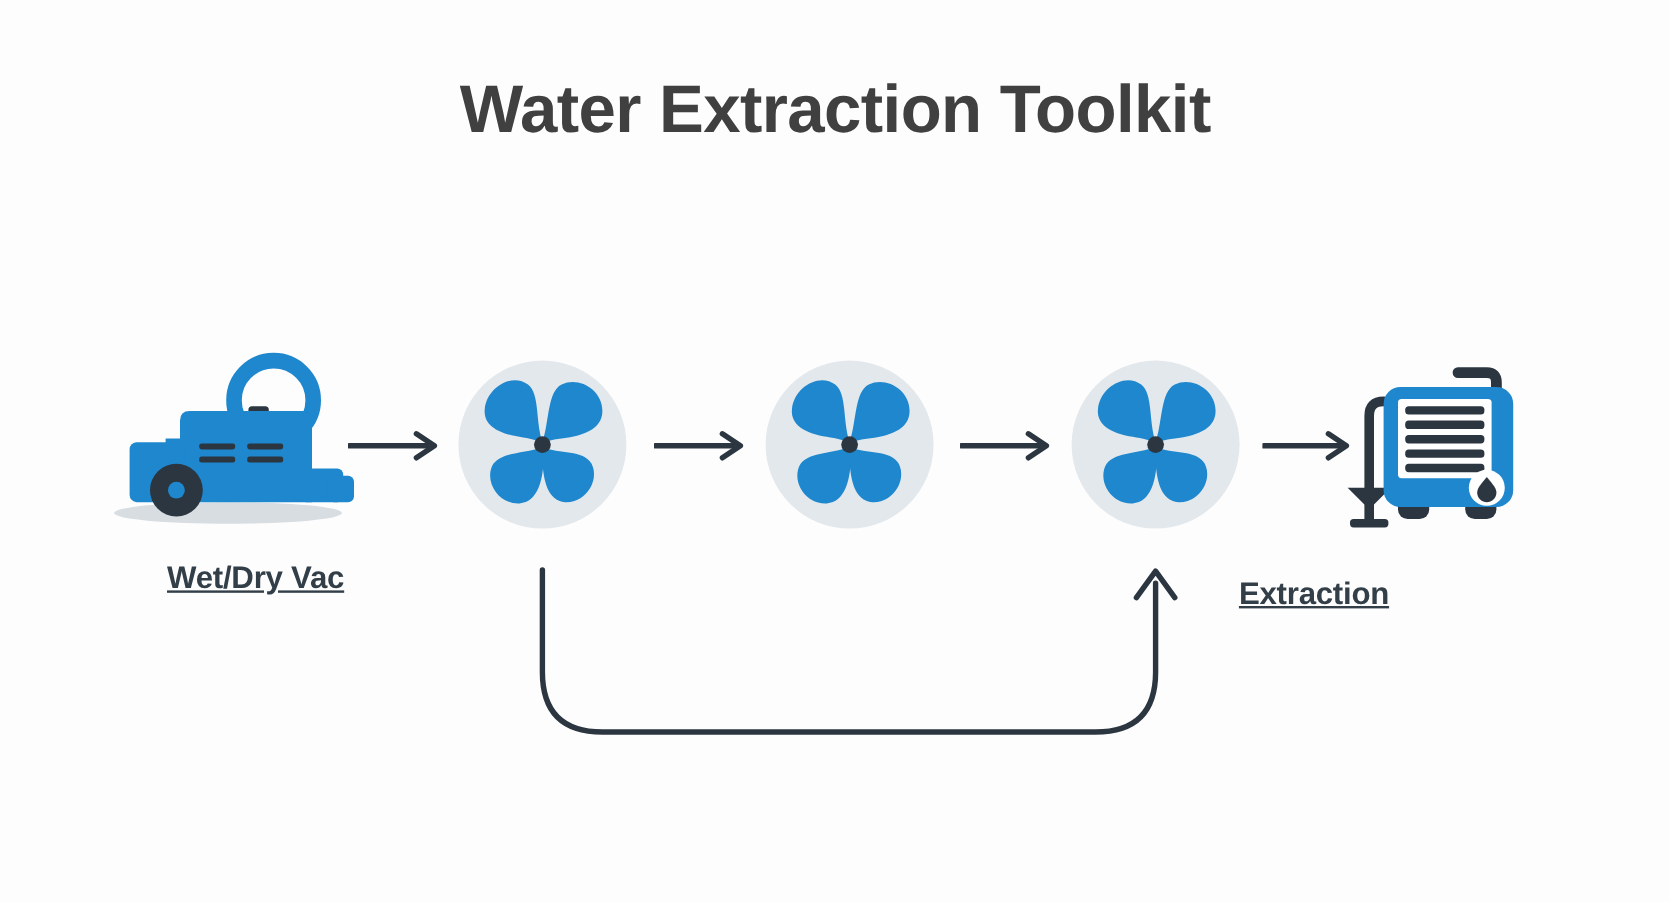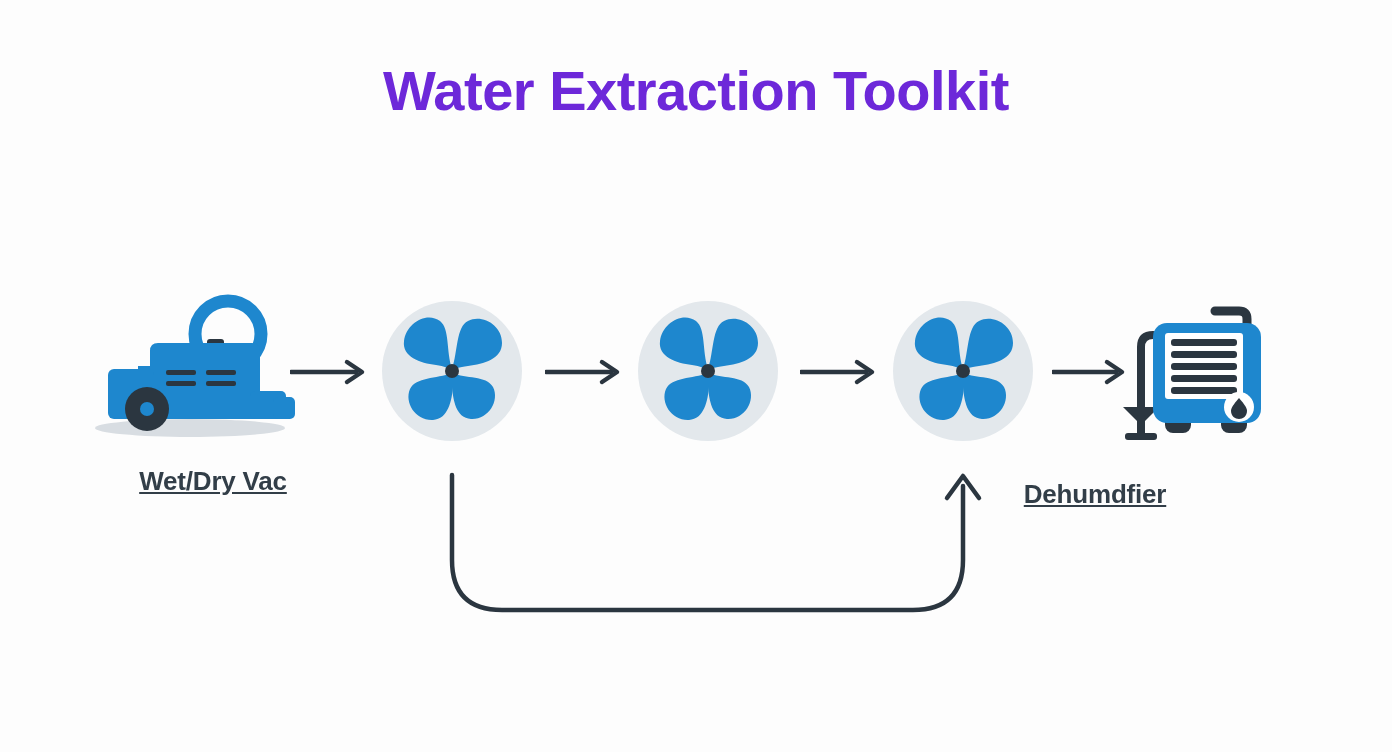--- a/index.html
+++ b/index.html
@@ -21,21 +21,21 @@
   }
   #page-title {
     position: absolute;
     left: 0;
     top: 60px;
     width: 1392px;
     text-align: center;
     font-size: 56px;
     font-weight: 700;
     letter-spacing: -0.5px;
-    color: #6d28d9;
+    color: #404040;
     line-height: 1.1;
   }
   .node {
     position: absolute;
     transform: translate(-50%, -50%);
   }
   .node-label {
     position: absolute;
     transform: translate(-50%, 0);
     font-size: 26px;
@@ -157,21 +157,21 @@
       <rect x="58" y="44" width="66" height="7" rx="3" fill="#2b3640"></rect>
       <rect x="58" y="56" width="66" height="7" rx="3" fill="#2b3640"></rect>
       <rect x="58" y="68" width="66" height="7" rx="3" fill="#2b3640"></rect>
       <rect x="58" y="80" width="66" height="7" rx="3" fill="#2b3640"></rect>
       <rect x="58" y="92" width="66" height="7" rx="3" fill="#2b3640"></rect>
 
       <circle cx="126" cy="112" r="15" fill="#ffffff"></circle>
       <path d="M 126 103 C 132 110 134 113 134 116 C 134 121 130 124 126 124 C 122 124 118 121 118 116 C 118 113 120 110 126 103 Z" fill="#2b3640"></path>
     </svg>
   </div>
-  <div class="node-label" style="left:1095px; top:479px;">Dehumdfier</div>
+  <div class="node-label" style="left:1095px; top:479px;">Extraction</div>
 
   <div class="arrow" style="left:290px; top:374px;">
     <svg width="80" height="28" viewBox="0 0 80 28">
       <line x1="1" y1="14" x2="66" y2="14" stroke="#2b3640" stroke-width="4.5" stroke-linecap="round"></line>
       <path d="M 57 4 L 72 14 L 57 24" fill="none" stroke="#2b3640" stroke-width="4.5" stroke-linecap="round" stroke-linejoin="round"></path>
     </svg>
   </div>
 
   <div class="arrow" style="left:545px; top:374px;">
     <svg width="80" height="28" viewBox="0 0 80 28">

